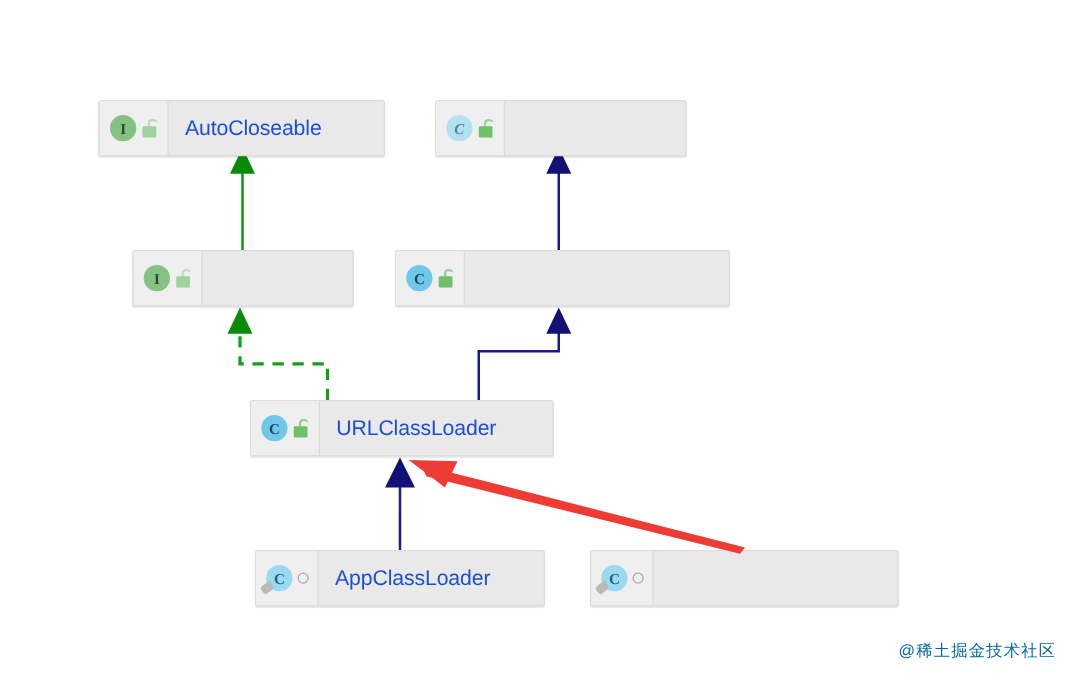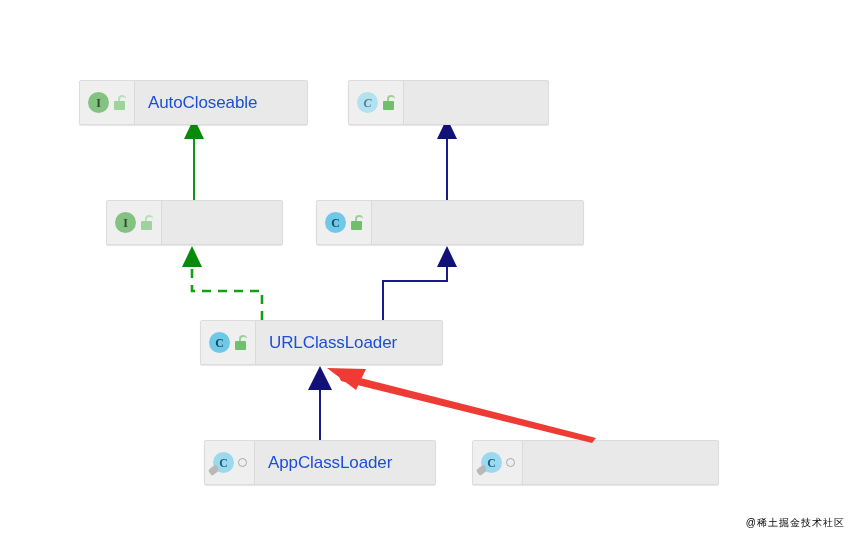--- a/index.html
+++ b/index.html
@@ -154,22 +154,22 @@
   }
   .svg-layer.over {
     z-index: 9;
   }
 
   
   .watermark {
     position: absolute;
     right: 16px;
     bottom: 8px;
-    font-size: 10px;
-    color: #000000;
+    font-size: 13px;
+    color: #0369a1;
     letter-spacing: 1px;
     z-index: 12;
     white-space: nowrap;
   }
 </style>
 </head>
 <body>
 
 <div id="canvas">
 

